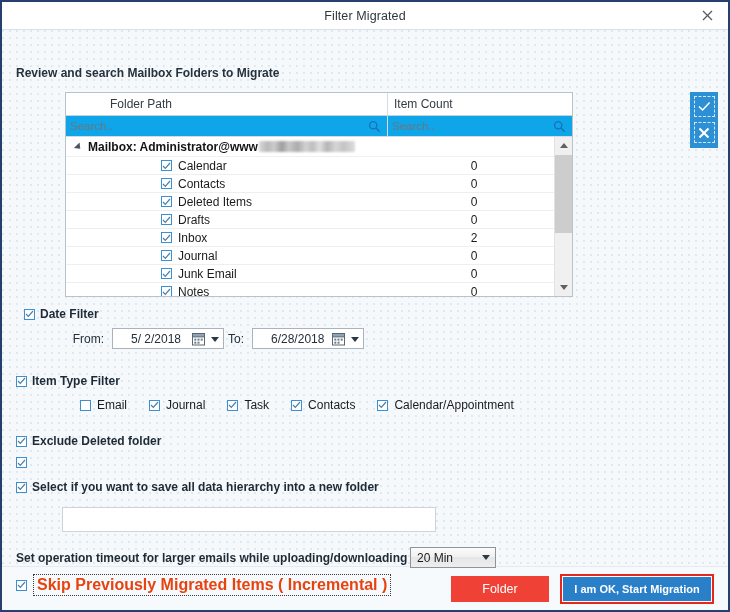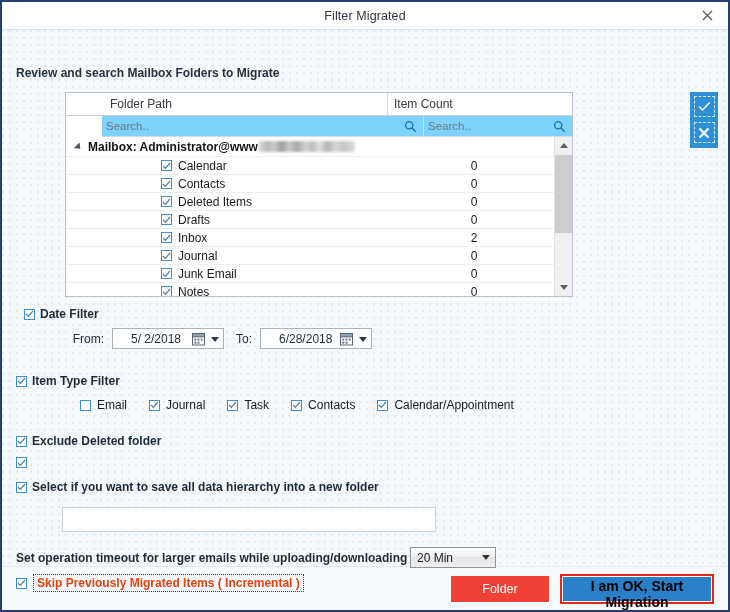--- a/index.html
+++ b/index.html
@@ -101,22 +101,21 @@
     font-size: 12px;
     color: #333b44;
   }
   .grid-head .col-path span { padding-left: 44px; }
   .grid-head .col-count span { padding-left: 6px; }
   .grid-search {
     display: flex;
     height: 20px;
     flex: 0 0 20px;
     border-bottom: 1px solid #d5dbe2;
-    background: #7dd3fc;
-    margin-left: 36px;
+    background: #0ea5e9;
   }
   .search-cell {
     display: flex;
     align-items: center;
     justify-content: space-between;
     box-sizing: border-box;
     padding: 0 6px 0 4px;
     height: 100%;
   }
   .search-cell input {
@@ -260,21 +259,21 @@
   .date-row {
     position: absolute;
     left: 60px;
     top: 298px;
     display: flex;
     align-items: center;
     font-size: 12px;
     color: #22303b;
   }
   .lbl-from { width: 42px; text-align: right; margin-right: 8px; }
-  .lbl-to { margin: 0 8px 0 12px; }
+  .lbl-to { margin: 0 8px 0 4px; }
   .datebox {
     width: 112px;
     height: 21px;
     box-sizing: border-box;
     border: 1px solid #aab2bb;
     background: #ffffff;
     display: flex;
     align-items: center;
     position: relative;
     font-size: 12px;
@@ -352,21 +351,21 @@
     position: absolute;
     left: 14px;
     top: 544px;
     display: flex;
     align-items: center;
   }
   .incremental .label-box {
     border: 1px dotted #3a3a3a;
     padding: 1px 3px;
     font-weight: bold;
-    font-size: 12px;
+    font-size: 16px;
     color: #e8420f;
   }
   
   .footer {
     flex: 0 0 44px;
     height: 44px;
     background: #f7fafc;
     border-top: 1px solid #e4eaf0;
     display: flex;
     align-items: center;
@@ -387,24 +386,24 @@
   }
   .btn-ok-wrap {
     border: 2px solid #e8271c;
     padding: 1px;
     display: inline-flex;
   }
   .btn-ok {
     width: 148px;
     height: 24px;
     background: #2a7fc9;
-    color: #000000;
+    color: #ffffff;
     border: 0;
     font-family: "Liberation Sans", sans-serif;
-    font-size: 14px;
+    font-size: 11px;
     font-weight: bold;
     cursor: pointer;
   }
 </style>
 </head>
 <body>
 
 <div class="dialog">
 
   <div class="titlebar">

